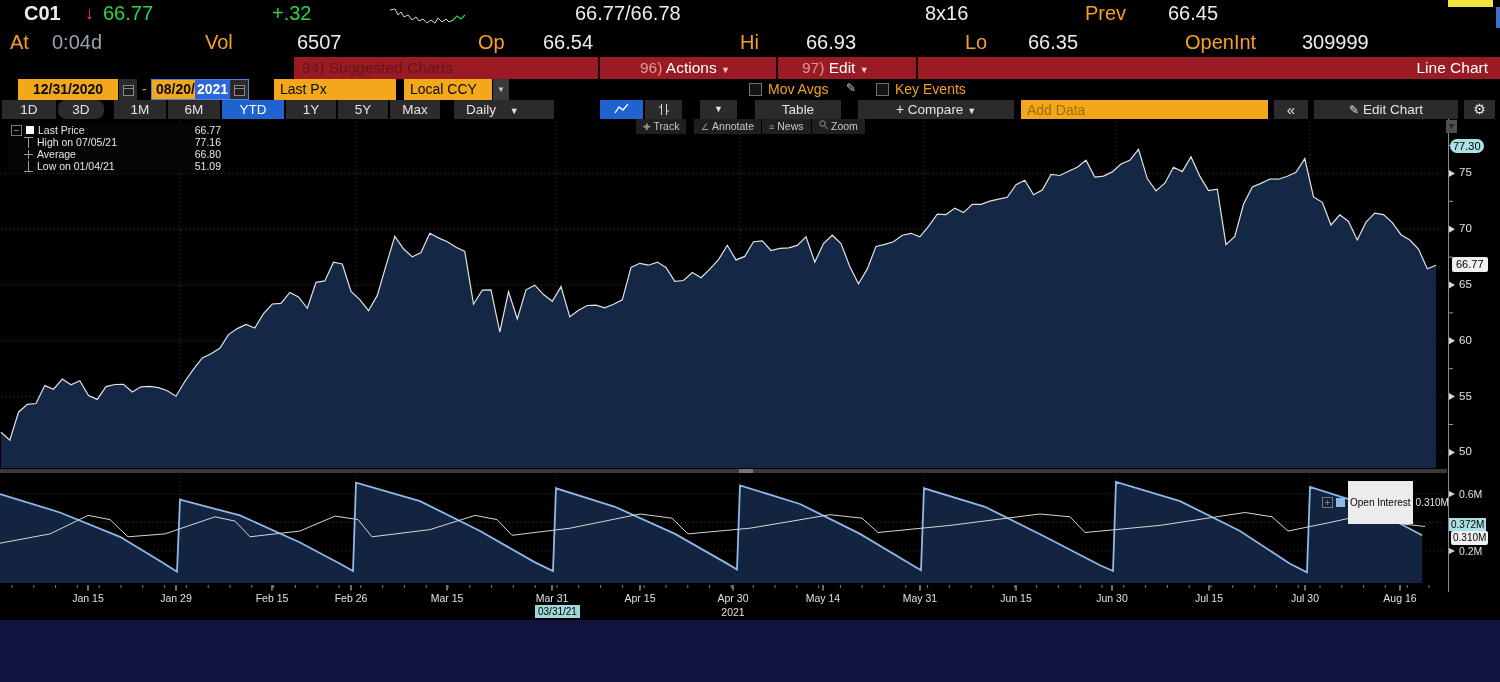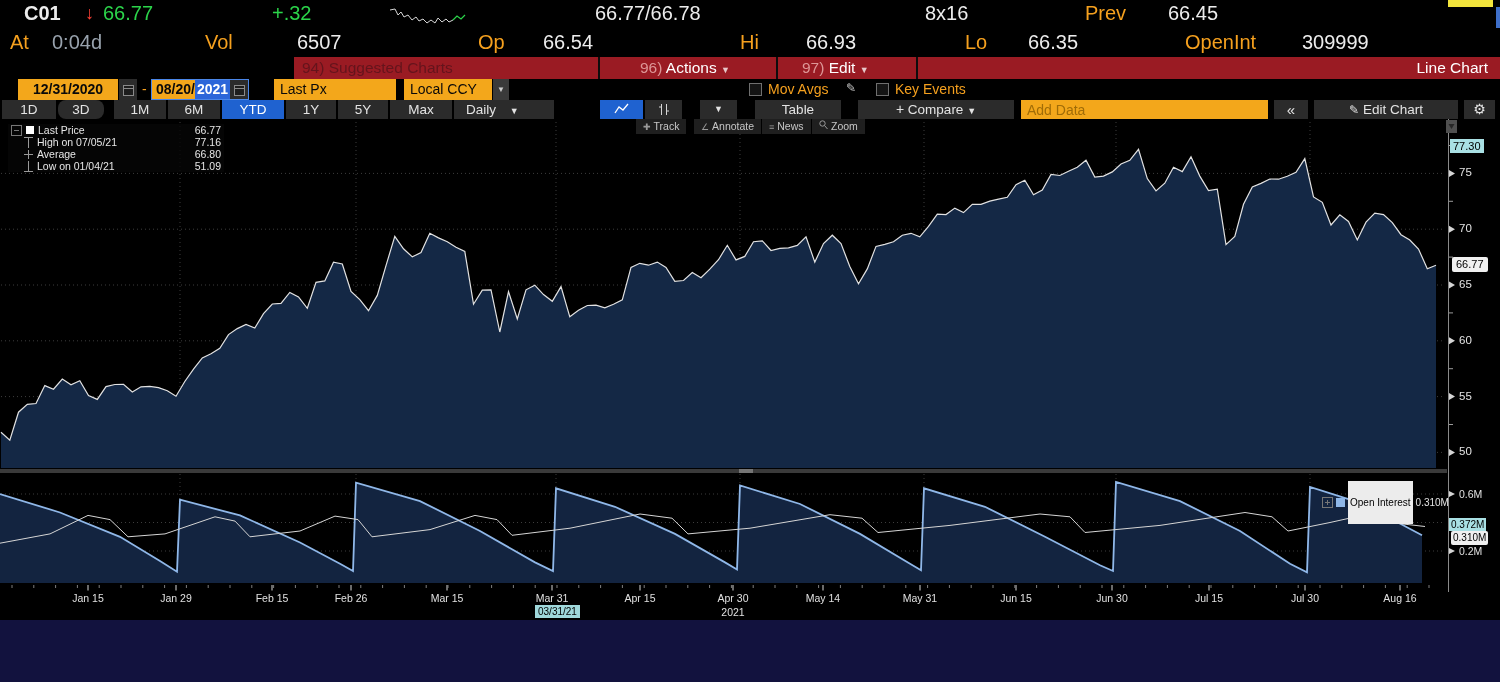--- a/index.html
+++ b/index.html
@@ -49,21 +49,21 @@
 
   <div class="abs r1" style="left:0;top:1px;width:1500px;height:28px;">
     <span class="abs w" style="left:24px;font-weight:bold;">C01</span>
     <span class="abs" style="left:85px;color:#ff4034;font-size:18px;">↓</span>
     <span class="abs g" style="left:103px;">66.77</span>
     <span class="abs g" style="left:272px;">+.32</span>
     <svg class="abs" style="left:388px;top:6px;" width="82" height="20">
       <polyline points="2,3 7,2 10,8 13,5 16,10 20,8 24,13 28,10 31,14 35,12 39,16 43,13 47,16 50,11 54,15 58,12 61,15 65,13" fill="none" stroke="#d8d8d8" stroke-width="1"></polyline>
       <polyline points="65,13 69,9 73,12 77,8" fill="none" stroke="#2bd44a" stroke-width="1.2"></polyline>
     </svg>
-    <span class="abs w" style="left:575px;margin-left:20px;">66.77/66.78</span>
+    <span class="abs w" style="left:575px;">66.77/66.78</span>
     <span class="abs w" style="left:925px;">8x16</span>
     <span class="abs o" style="left:1085px;">Prev</span>
     <span class="abs w" style="left:1168px;">66.45</span>
     <div class="abs" style="left:1448px;top:-1px;width:45px;height:7px;background:#f2e43c;"></div>
     <div class="abs" style="left:1496px;top:6px;width:4px;height:21px;background:#3e6fca;"></div>
   </div>
 
   <div class="abs r1" style="left:0;top:30px;width:1500px;height:26px;">
     <span class="abs o" style="left:10px;">At</span>
     <span class="abs gray" style="left:52px;">0:04d</span>
@@ -119,21 +119,21 @@
   </div>
 
   <div class="abs" style="left:0;top:100px;width:1500px;height:19px;background:#000;">
     <div class="tb" style="left:2px;width:54px;">1D</div>
     <div class="tb" style="left:58px;width:46px;border-radius:8px;">3D</div>
     <div class="tb" style="left:114px;width:52px;">1M</div>
     <div class="tb" style="left:168px;width:52px;">6M</div>
     <div class="tb active" style="left:222px;width:62px;">YTD</div>
     <div class="tb" style="left:286px;width:50px;">1Y</div>
     <div class="tb" style="left:338px;width:50px;">5Y</div>
-    <div class="tb" style="left:390px;width:62px;">Max</div>
+    <div class="tb" style="left:390px;width:50px;">Max</div>
     <div class="tb" style="left:454px;width:100px;text-align:left;padding-left:12px;box-sizing:border-box;">
       <span>Daily</span>
       <span style="font-size:9px;margin-left:10px;">▼</span>
     </div>
     <div class="tb active" style="left:600px;width:43px;">
       <svg width="16" height="12" style="margin-top:3px;">
         <polyline points="1,10 5,4 9,7 14,1" fill="none" stroke="#fff" stroke-width="1.3"></polyline>
       </svg>
     </div>
     <div class="tb" style="left:645px;width:37px;">
@@ -326,21 +326,21 @@
   <div class="abs" style="left:0;top:469px;width:1447px;height:4px;background:#3a3a3a;"></div>
   <div class="abs" style="left:739px;top:469px;width:14px;height:4px;background:#757575;"></div>
 
   <div class="abs" style="left:1322px;top:481px;display:flex;align-items:center;gap:3px;">
     <span class="boxic plus"></span>
     <span style="display:inline-block;width:9px;height:9px;background:#8fb7e8;"></span>
     <span style="background:#ececec;color:#000;font-size:10px;padding:16px 2px;">Open Interest</span>
     <span style="color:#e3e3e3;font-size:10px;">0.310M</span>
   </div>
 
-  <div class="badge cy" style="left:1450px;top:139px;font-size:11px;height:14px;line-height:14px;padding:0 3px;">77.30</div>
+  <div class="badge cy" style="left:1450px;top:139px;font-size:11px;height:14px;line-height:14px;padding:0 3px;border-radius:7px;">77.30</div>
   <div class="badge wh" style="left:1452px;top:257px;font-size:11px;height:15px;line-height:15px;padding:0 4px;border-radius:2px;">66.77</div>
   <div class="badge cy" style="left:1449px;top:518px;font-size:10px;height:13px;line-height:13px;padding:0 2px;">0.372M</div>
   <div class="badge wh" style="left:1451px;top:531px;font-size:10px;height:14px;line-height:14px;padding:0 2px;border-radius:2px;">0.310M</div>
 
   <div id="ylabels" class="abs" style="left:0;top:0;">
       <div class="ylab" style="top: 445.4px;">50</div>
       <div class="ylab" style="top: 389.6px;">55</div>
       <div class="ylab" style="top: 333.8px;">60</div>
       <div class="ylab" style="top: 278px;">65</div>
       <div class="ylab" style="top: 222.2px;">70</div>

